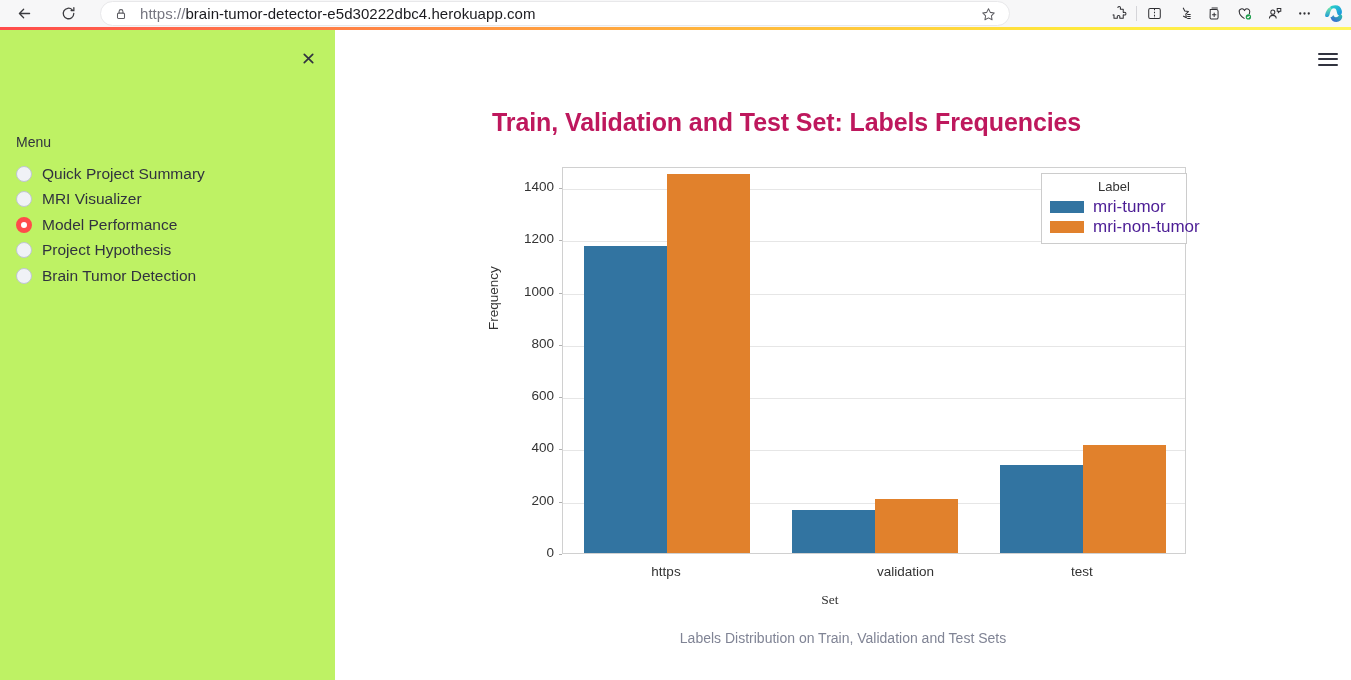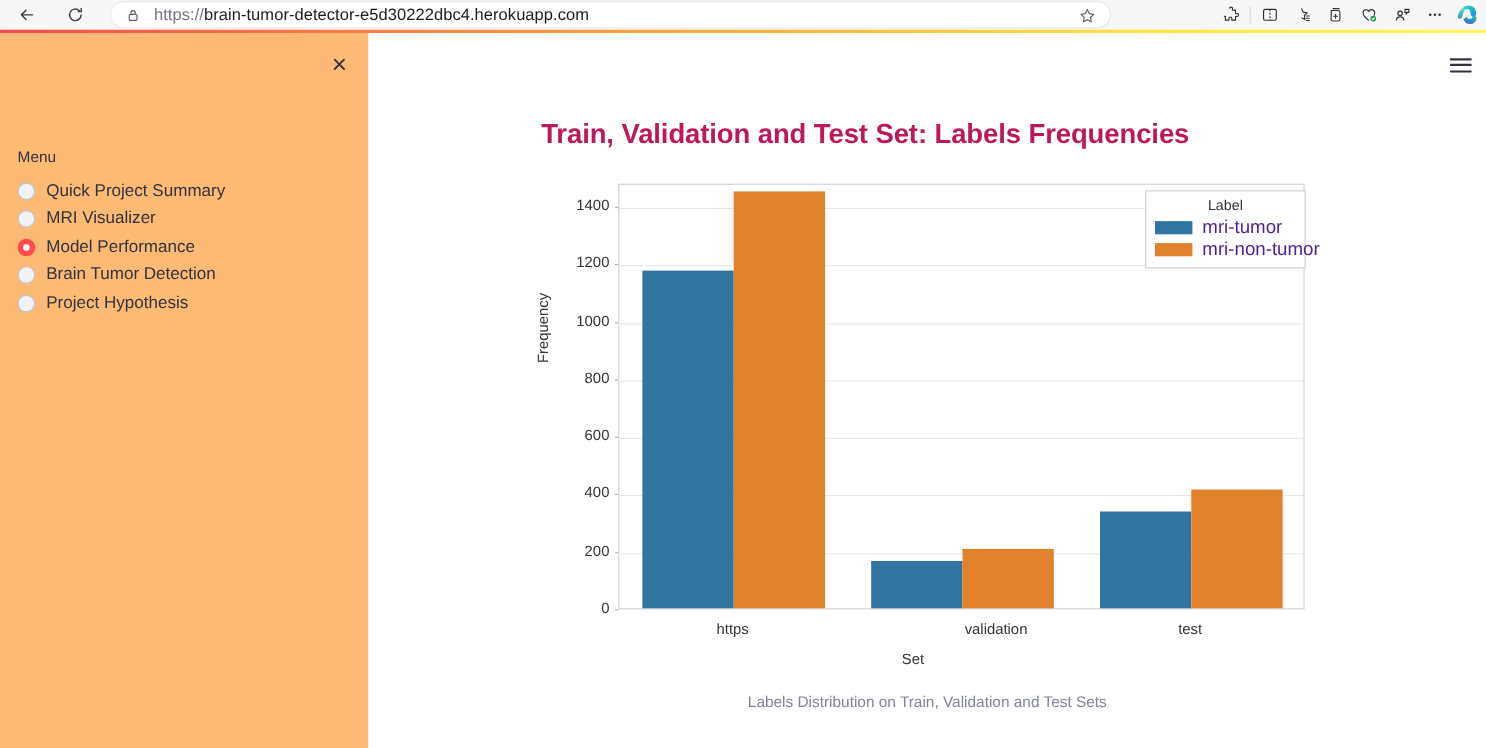--- a/index.html
+++ b/index.html
@@ -77,21 +77,21 @@
   #app-root {
     position: absolute; left: 0; top: 30px;
     width: 1351px; height: 650px;
     background: #ffffff;
   }
 
   
   #sidebar {
     position: absolute; left: 0; top: 0;
     width: 335px; height: 650px;
-    background: #fdba74;
+    background: #bef264;
   }
   #sidebar-close-button {
     position: absolute; right: 14px; top: 15px;
     width: 26px; height: 26px;
     display: flex; align-items: center; justify-content: center;
     color: #31333f;
     cursor: pointer;
   }
   #sidebar-menu-label {
     position: absolute; left: 16px; top: 104px;
@@ -207,20 +207,21 @@
     color: #333333;
     text-align: center;
     white-space: nowrap;
   }
   #xlabel {
     position: absolute;
     top: 437px; left: 0; width: 100%;
     text-align: center;
     font-size: 13.5px;
     color: #333333;
+    font-family: Liberation Serif, serif;
   }
 
   
   #chart-legend {
     position: absolute;
     left: 478px; top: 5px;
     width: 146px;
     background: #ffffff;
     border: 1px solid #cccccc;
     padding: 5px 8px 6px 8px;
@@ -379,25 +380,25 @@
       <div class="radio-item">
         <span class="radio-mark"></span>
         <span class="radio-label">MRI Visualizer</span>
       </div>
       <div class="radio-item selected">
         <span class="radio-mark"></span>
         <span class="radio-label">Model Performance</span>
       </div>
       <div class="radio-item">
         <span class="radio-mark"></span>
-        <span class="radio-label">Brain Tumor Detection</span>
+        <span class="radio-label">Project Hypothesis</span>
       </div>
       <div class="radio-item">
         <span class="radio-mark"></span>
-        <span class="radio-label">Project Hypothesis</span>
+        <span class="radio-label">Brain Tumor Detection</span>
       </div>
     </div>
   </div>
 
   <div id="main-content">
     <div id="hamburger-menu-button">
       <span></span>
         <span></span>
         <span></span>
     </div>

